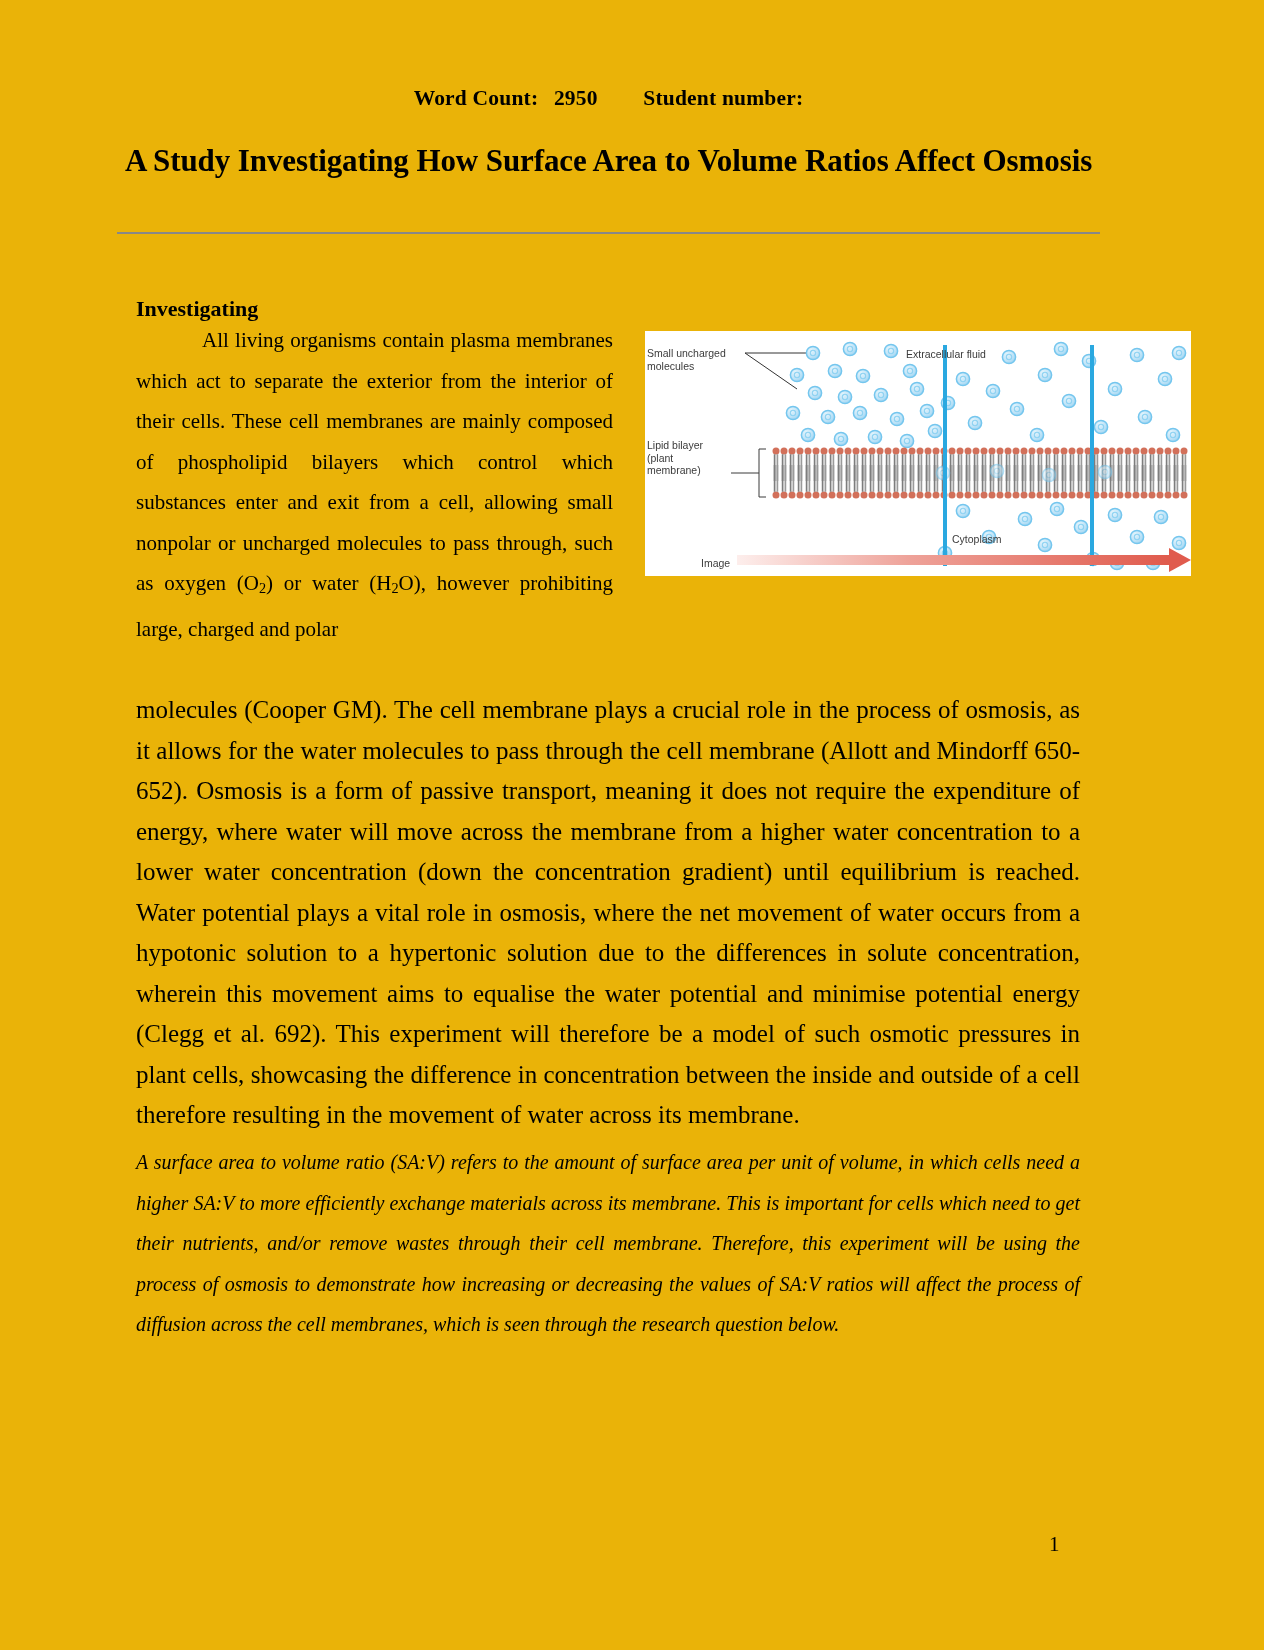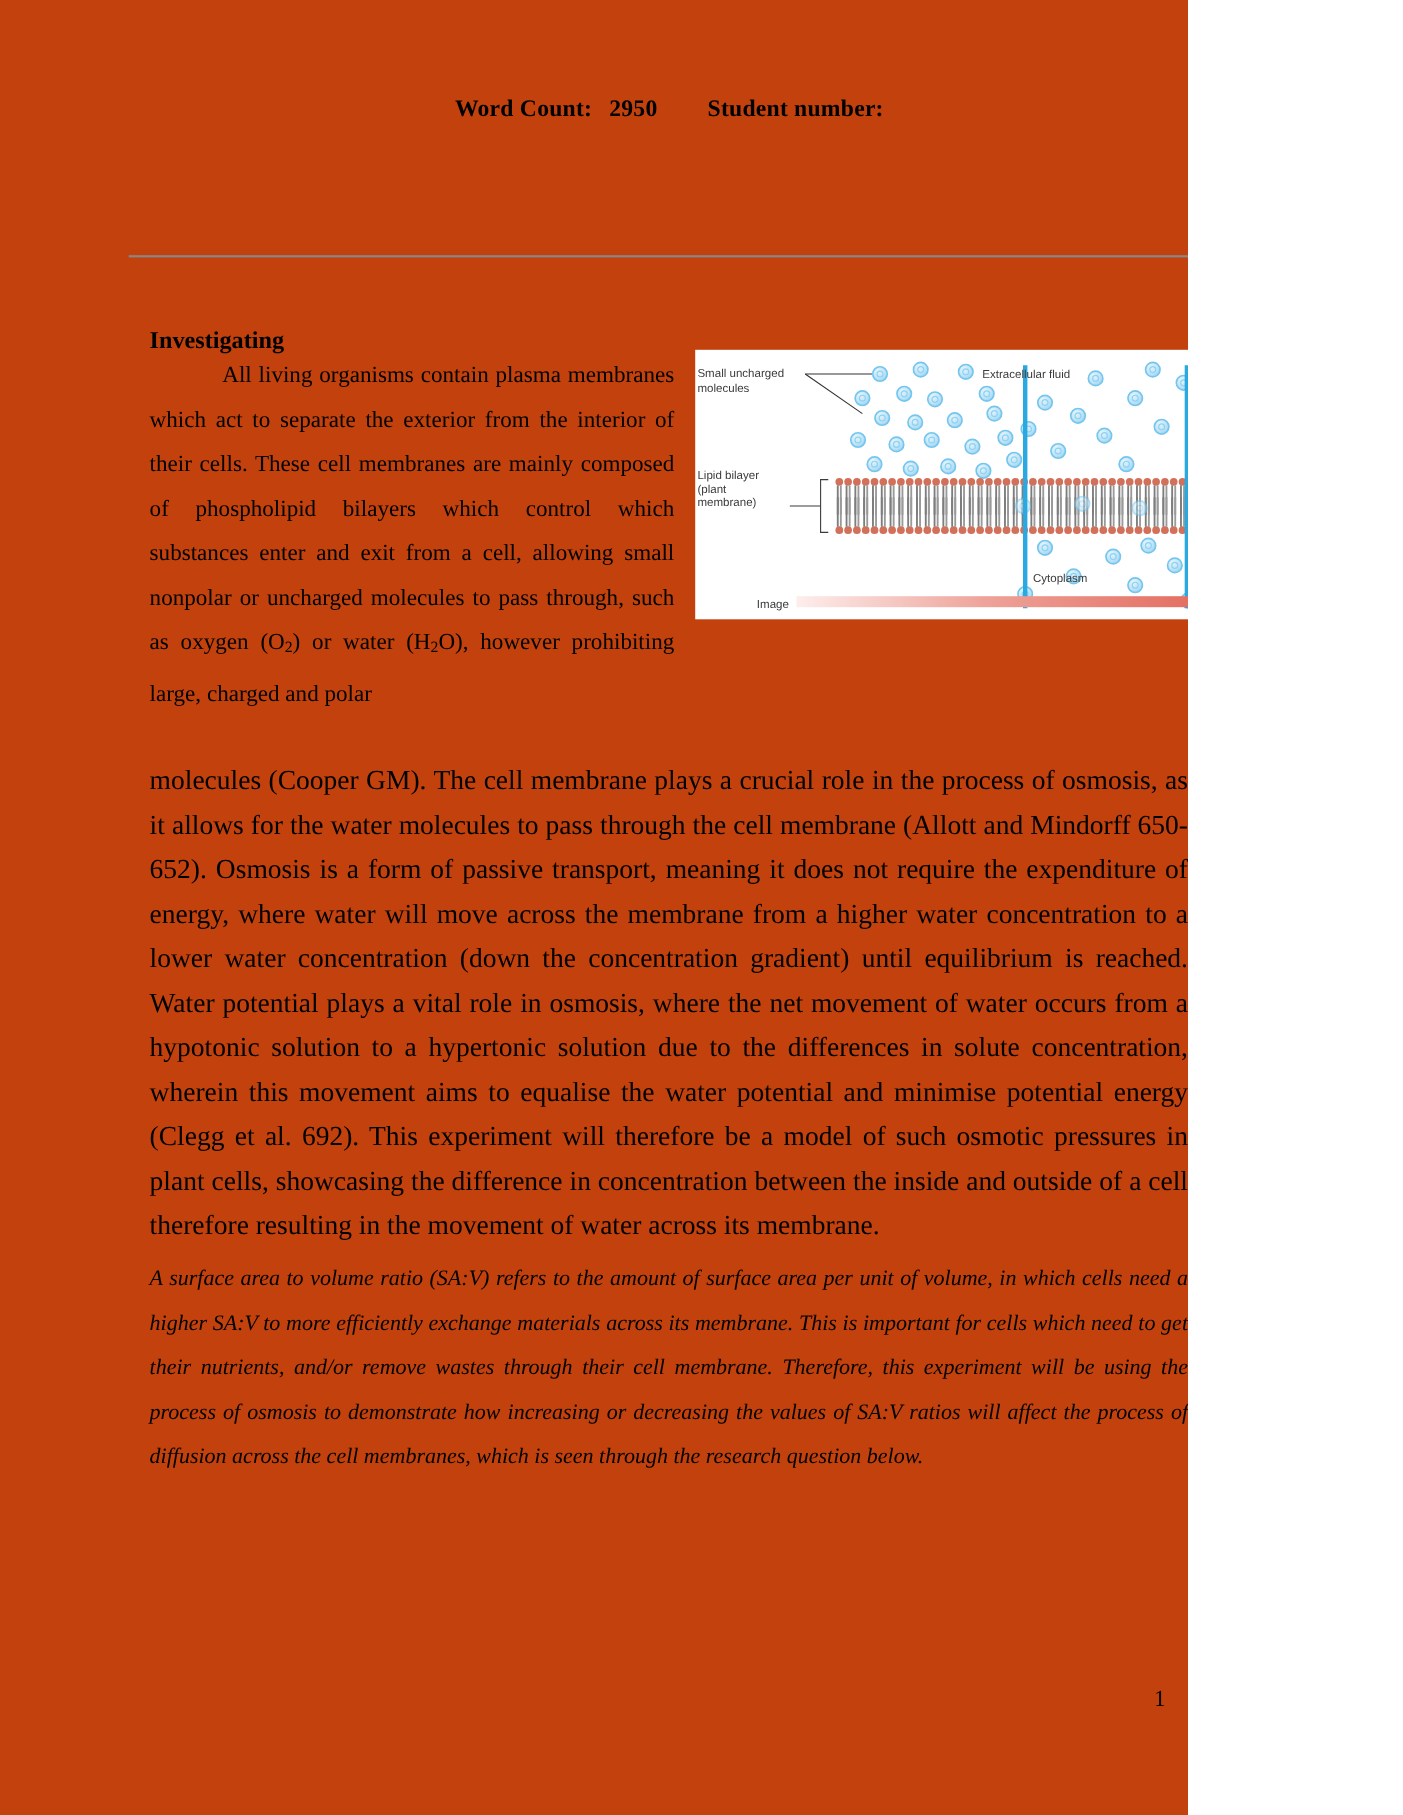--- a/index.html
+++ b/index.html
@@ -7,23 +7,23 @@
     margin: 0;
     padding: 0;
     background: #ffffff;
   }
   body {
     font-family: "Liberation Serif", "DejaVu Serif", serif;
     color: #000000;
   }
   .page {
     position: relative;
-    width: 1080px;
+    width: 1264px;
     height: 1650px;
-    background: #c2410c;
+    background: #eab308;
     overflow: hidden;
     box-sizing: border-box;
   }
 
   
   .header-line {
     position: absolute;
     top: 86px;
     left: 117px;
     width: 983px;
@@ -152,30 +152,31 @@
 <body>
 
 <div class="page">
 
   <div class="header-line">
     <span class="wc-label">Word Count:</span>
     <span class="wc-value">2950</span>
     <span class="sn-label">Student number:</span>
   </div>
 
+  <h1 class="doc-title">A Study Investigating How Surface Area to Volume Ratios Affect Osmosis</h1>
 
   <div class="title-rule"></div>
 
   <h2 class="section-heading">Investigating</h2>
 
   <div class="col-text">
     <span class="indent"></span><span>All living organisms contain plasma membranes which act to separate the exterior from the interior of their cells. These cell membranes are mainly composed of phospholipid bilayers which control which substances enter and exit from a cell, allowing small nonpolar or uncharged molecules to pass through, such as oxygen (O<sub>2</sub>) or water (H<sub>2</sub>O), however prohibiting large, charged and polar</span>
   </div>
 
-  <figure class="figure" style="margin:0;">
+  <figure class="figure" style="margin:13px;">
     <div class="fig-img">
       <svg width="546" height="245" viewBox="0 0 546 245">
         <defs>
           <radialGradient id="molgrad" cx="35%" cy="30%" r="75%">
             <stop offset="0%" stop-color="#e4f5fd"></stop>
             <stop offset="65%" stop-color="#bfe3f7"></stop>
             <stop offset="100%" stop-color="#9bd4f2"></stop>
           </radialGradient>
           <linearGradient id="timegrad" x1="0" y1="0" x2="1" y2="0">
             <stop offset="0%" stop-color="#fdeeec"></stop>

